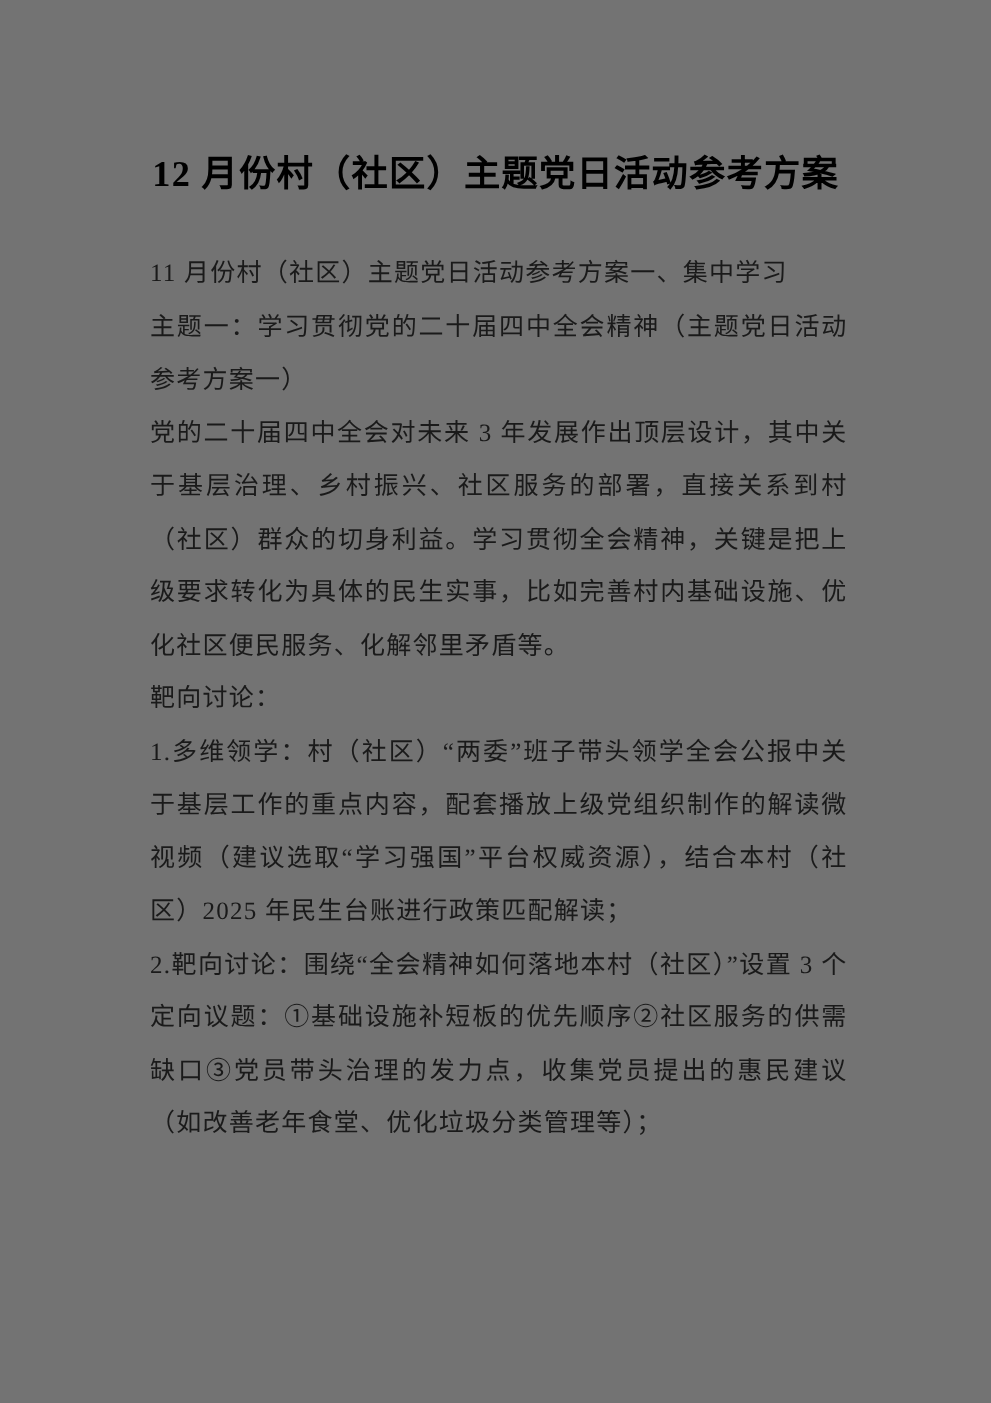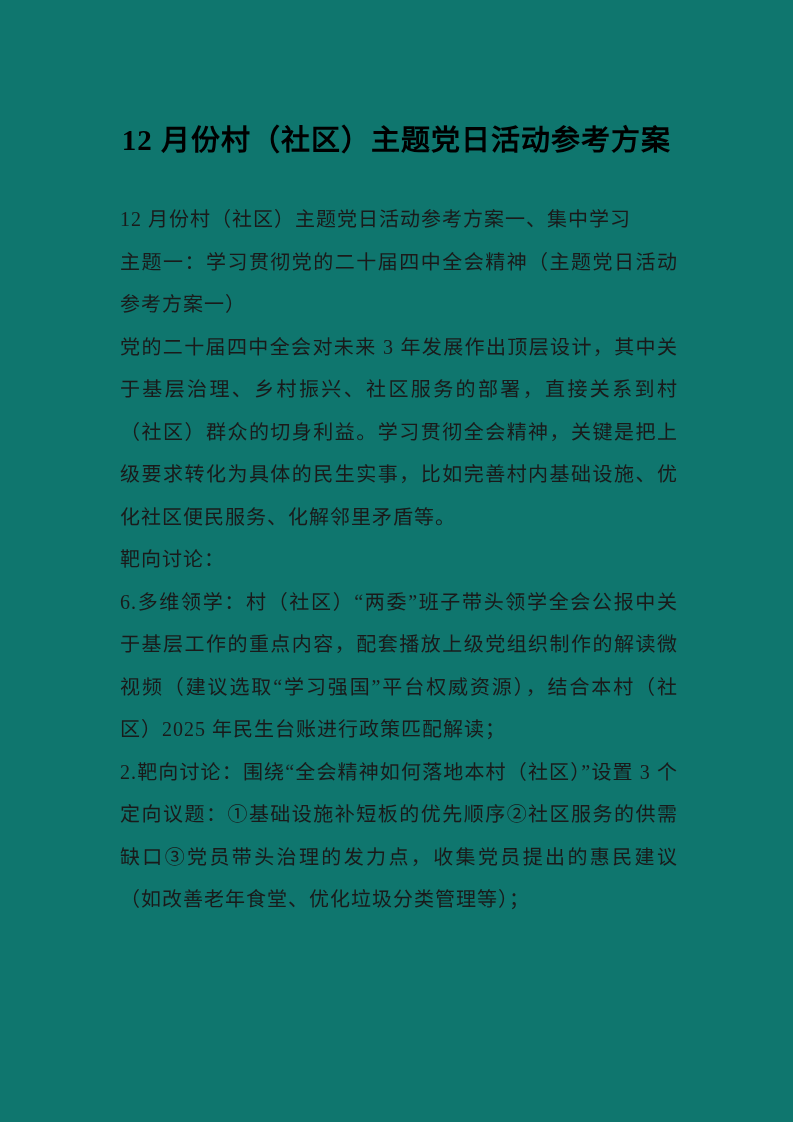--- a/index.html
+++ b/index.html
@@ -5,21 +5,21 @@
   html, body {
     margin: 0;
     padding: 0;
     background: #ffffff;
   }
   .page {
     position: relative;
     width: 793px;
     height: 1122px;
     margin: 0 auto;
-    background: #0f766e;
+    background: #737373;
     overflow: hidden;
     font-family: "Liberation Serif", "DejaVu Serif", serif;
   }
   .doc-title {
     margin: 0;
     padding: 118px 60px 0 60px;
     text-align: center;
     font-size: 29px;
     line-height: 44px;
     font-weight: 700;
@@ -40,20 +40,20 @@
     text-justify: inter-character;
     word-break: break-all;
   }
 </style>
 </head>
 <body>
 
 <div class="page">
   <h1 class="doc-title">12 月份村（社区）主题党日活动参考方案</h1>
   <div class="doc-body">
-    <p>12 月份村（社区）主题党日活动参考方案一、集中学习</p>
+    <p>11 月份村（社区）主题党日活动参考方案一、集中学习</p>
     <p>主题一：学习贯彻党的二十届四中全会精神（主题党日活动参考方案一）</p>
     <p>党的二十届四中全会对未来 3 年发展作出顶层设计，其中关于基层治理、乡村振兴、社区服务的部署，直接关系到村（社区）群众的切身利益。学习贯彻全会精神，关键是把上级要求转化为具体的民生实事，比如完善村内基础设施、优化社区便民服务、化解邻里矛盾等。</p>
     <p>靶向讨论：</p>
-    <p>6.多维领学：村（社区）“两委”班子带头领学全会公报中关于基层工作的重点内容，配套播放上级党组织制作的解读微视频（建议选取“学习强国”平台权威资源），结合本村（社区）2025 年民生台账进行政策匹配解读；</p>
+    <p>1.多维领学：村（社区）“两委”班子带头领学全会公报中关于基层工作的重点内容，配套播放上级党组织制作的解读微视频（建议选取“学习强国”平台权威资源），结合本村（社区）2025 年民生台账进行政策匹配解读；</p>
     <p>2.靶向讨论：围绕“全会精神如何落地本村（社区）”设置 3 个定向议题：①基础设施补短板的优先顺序②社区服务的供需缺口③党员带头治理的发力点，收集党员提出的惠民建议（如改善老年食堂、优化垃圾分类管理等）；</p>
   </div>
 </div>
 
 </body></html>

